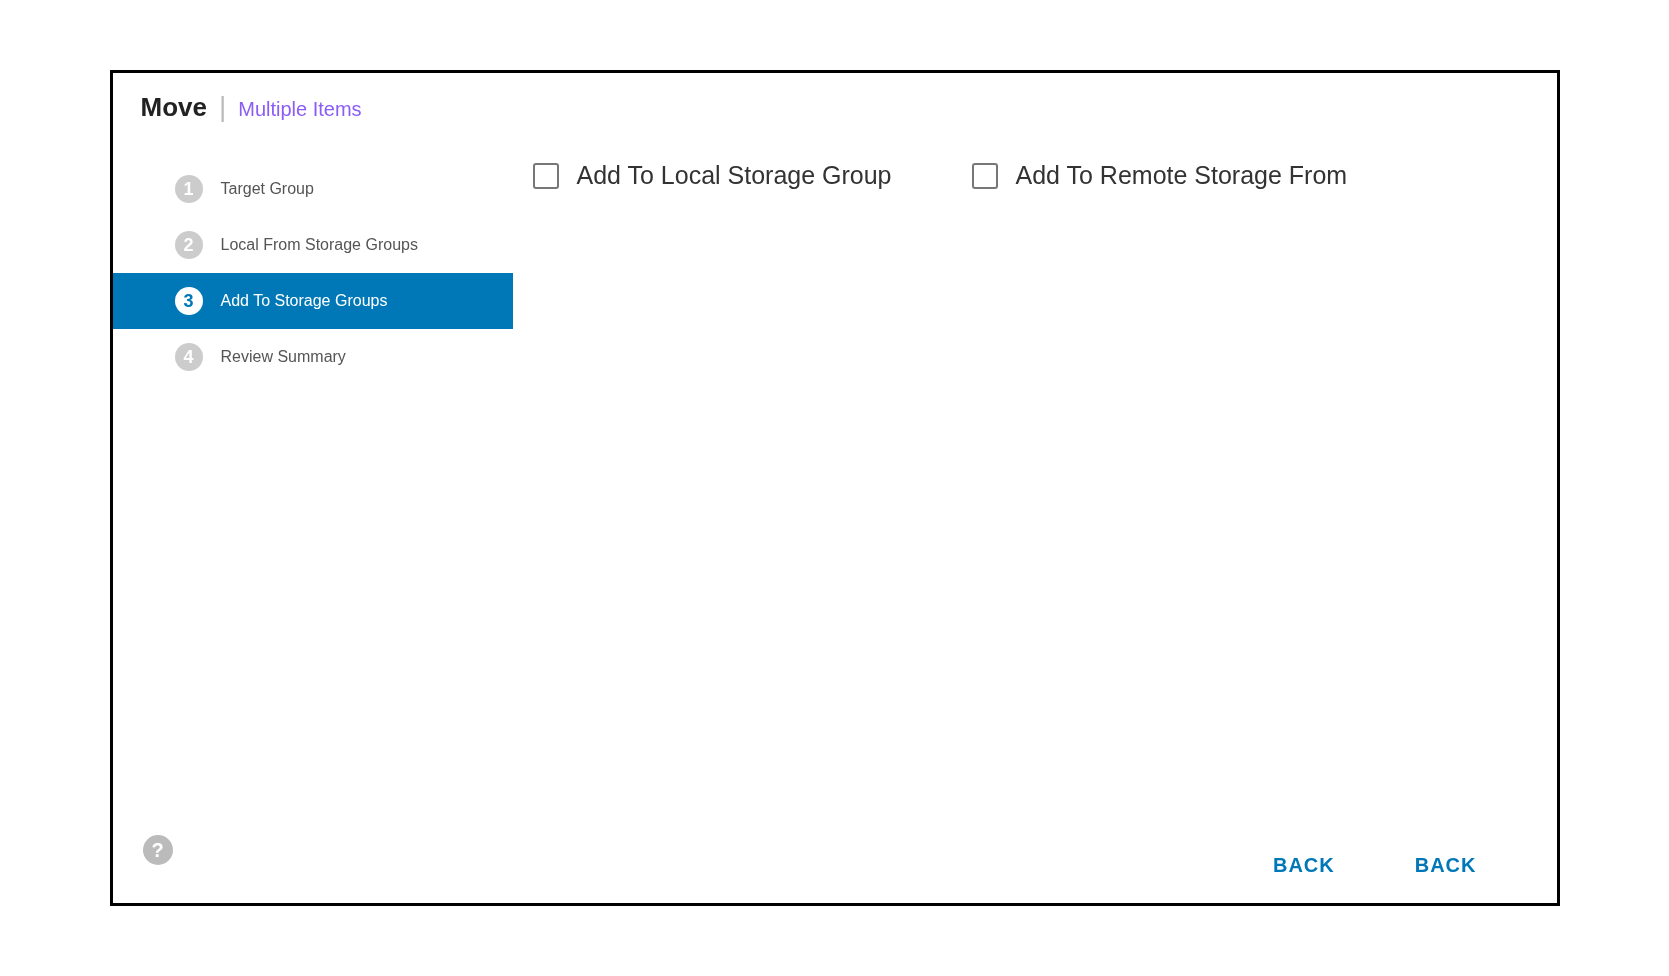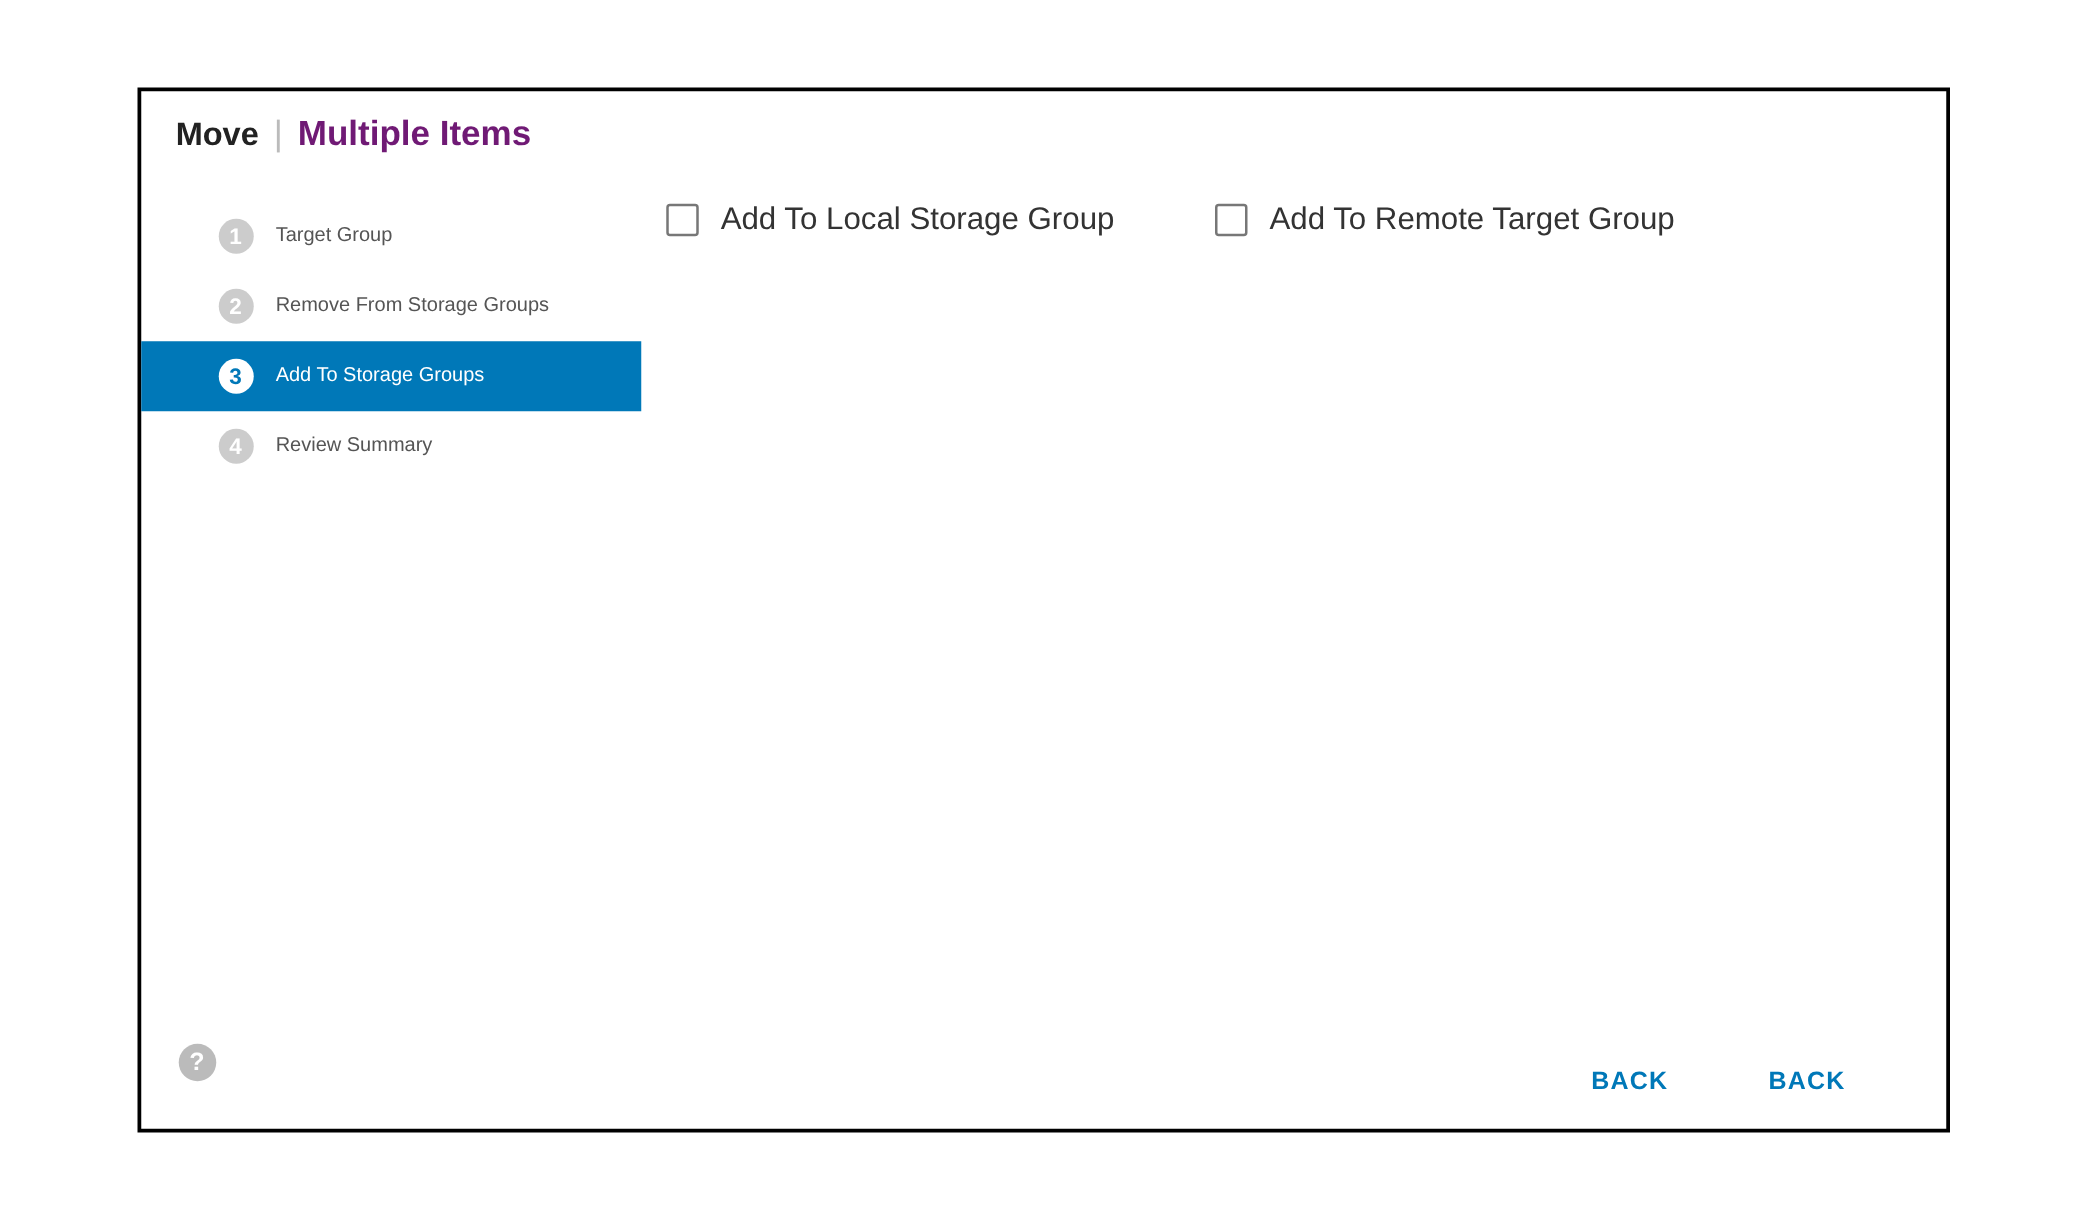--- a/index.html
+++ b/index.html
@@ -35,23 +35,23 @@
       font-size: 26px;
       font-weight: 600;
       color: #222;
     }
     .header-sep {
       font-size: 28px;
       color: #bbb;
       font-weight: 300;
     }
     .header-subtitle {
-      font-size: 28px;
-      color: #701a75;
-      font-weight: 700;
+      font-size: 20px;
+      color: #8b5cf6;
+      font-weight: 400;
     }
     .body {
       flex: 1;
       display: flex;
       position: relative;
     }
     .sidebar {
       width: 400px;
       padding-top: 28px;
     }
@@ -165,21 +165,21 @@
 
     <div class="sidebar">
 
       <div class="step">
         <div class="step-number">1</div>
         <div class="step-label">Target Group</div>
       </div>
 
       <div class="step">
         <div class="step-number">2</div>
-        <div class="step-label">Remove From Storage Groups</div>
+        <div class="step-label">Local From Storage Groups</div>
       </div>
 
       <div class="step active">
         <div class="step-number">3</div>
         <div class="step-label">Add To Storage Groups</div>
       </div>
 
       <div class="step">
         <div class="step-number">4</div>
         <div class="step-label">Review Summary</div>
@@ -189,21 +189,21 @@
 
     <div class="content">
 
       <div class="checkbox-option">
         <div class="checkbox-box"></div>
         <span class="checkbox-label">Add To Local Storage Group</span>
       </div>
 
       <div class="checkbox-option">
         <div class="checkbox-box"></div>
-        <span class="checkbox-label">Add To Remote Target Group</span>
+        <span class="checkbox-label">Add To Remote Storage From</span>
       </div>
 
     </div>
 
   </div>
 
   <div class="footer">
     <div class="help-icon">?</div>
     <div class="footer-spacer"></div>
     <button class="footer-btn">BACK</button>

